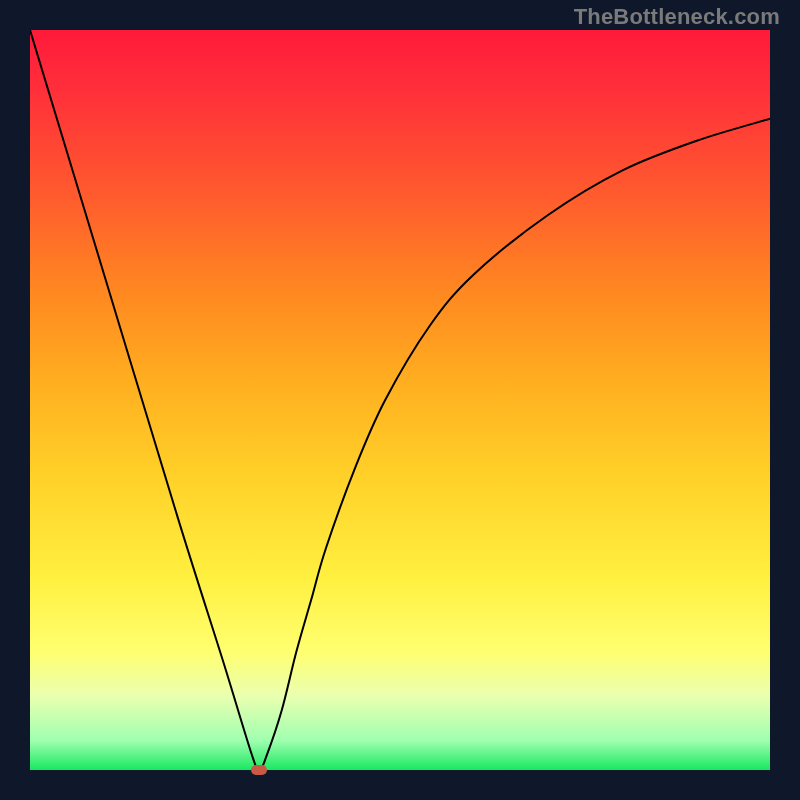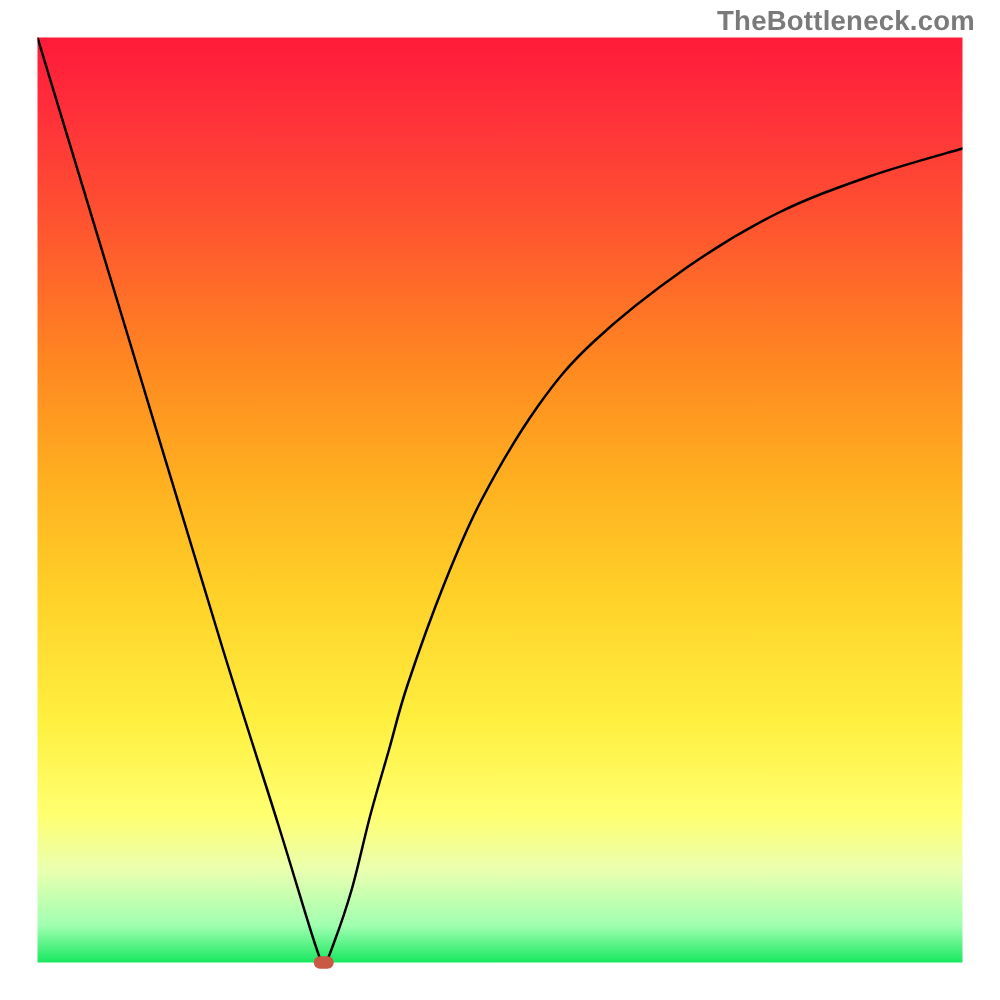--- a/index.html
+++ b/index.html
@@ -10,21 +10,21 @@
     background: #000;
     overflow: hidden;
     font-family: Arial, Helvetica, sans-serif;
   }
   .frame {
     position: absolute;
     top: 0;
     left: 0;
     width: 800px;
     height: 800px;
-    background: #ffffff;
+    background: #0f172a;
   }
   .plot-area {
     position: absolute;
     top: 30px;
     left: 30px;
     width: 740px;
     height: 740px;
     background: linear-gradient(
       to bottom,
       #ff1a3a 0%,

